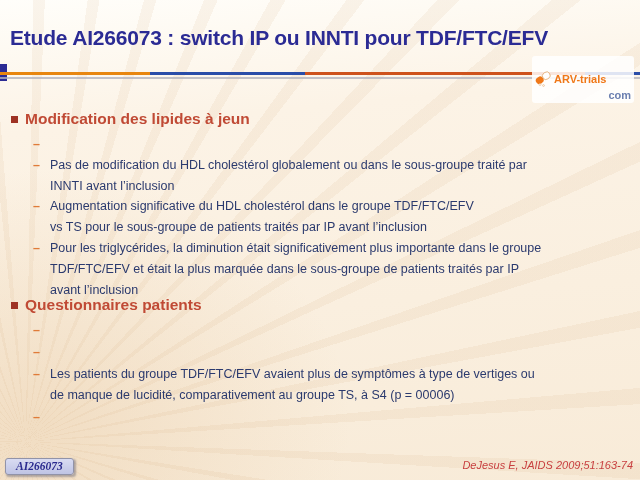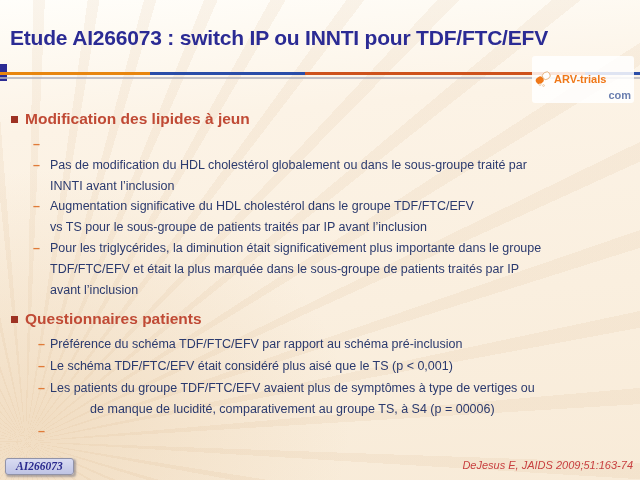--- a/index.html
+++ b/index.html
@@ -61,21 +61,21 @@
     background: rgba(255,255,255,0.85);
     padding: 1px 3px 2px 2px;
     border-radius: 3px;
   }
   .logo .brand { font-size: 11px; font-weight: bold; color: #F07818; }
   .logo .tld   { font-size: 11px; font-weight: bold; color: #6B7FB0; margin-top: 32px; }
 
   
   .section { position: absolute; left: 0; right: 0; }
   .section-1 { top: 89px; margin-top: 19px; }
-  .section-2 { top: 308px; text-align: center; }
+  .section-2 { top: 294px; }
 
   .sec-heading {
     display: flex;
     align-items: center;
     height: 22px;
   }
   .sq-bullet {
     width: 7px; height: 7px;
     background: #9E3223;
     margin-left: 11px;
@@ -191,25 +191,23 @@
   </div>
 
   <div class="section section-2">
     <div class="sec-heading">
       <span class="sq-bullet"></span>
       <span class="htxt">Questionnaires patients</span>
     </div>
     <ul class="bullets">
       <li>
         <span class="dash">–</span>
-        <span class="txt">Préférence du schéma TDF/FTC/EFV par rapport au schéma pré-inclusion</span>
-      </li>
-      <li>
-        <span class="dash">–</span>
-        <span class="txt">Le schéma TDF/FTC/EFV était considéré plus aisé que le TS (p &lt; 0,001)</span>
+      </li>
+      <li>
+        <span class="dash">–</span>
       </li>
       <li>
         <span class="dash">–</span>
         <span class="txt">Les patients du groupe TDF/FTC/EFV avaient plus de symptômes à type de vertiges ou
 de manque de lucidité, comparativement au groupe TS, à S4 (p = 00006)</span>
       </li>
       <li>
         <span class="dash">–</span>
       </li>
     </ul>

